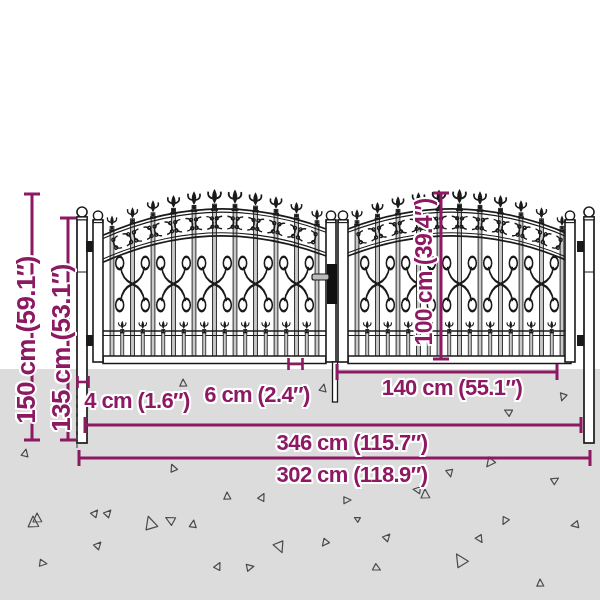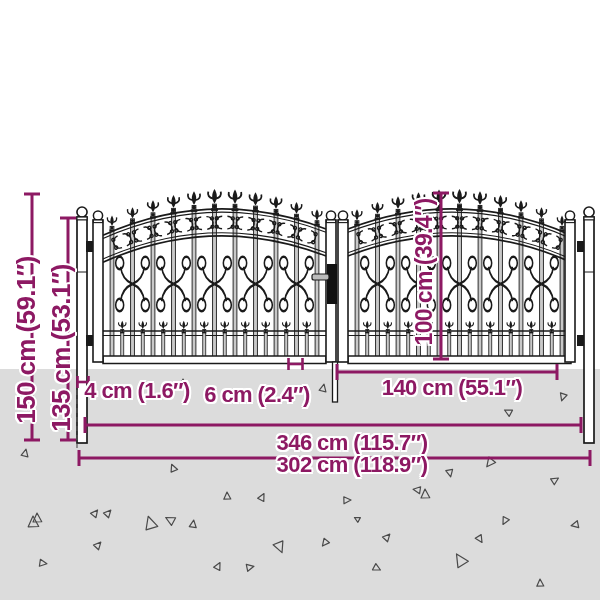--- a/index.html
+++ b/index.html
@@ -298,17 +298,17 @@
         <line x1="288.5" y1="358" x2="288.5" y2="370"></line>
         <line x1="302.5" y1="358" x2="302.5" y2="370"></line>
         <line x1="288.5" y1="364" x2="302.5" y2="364"></line>
       </g>
     </g>
   </svg>
 
 <div class="dlabel vert" style="left:26px;top:340px;font-size:26px">150 cm (59.1″)</div>
 <div class="dlabel vert" style="left:61px;top:348px;font-size:26px">135 cm (53.1″)</div>
 <div class="dlabel vert" style="left:424px;top:272px;font-size:23px">100 cm (39.4″)</div>
-<div class="dlabel" style="left:137px;top:391px">4 cm (1.6″)</div>
+<div class="dlabel" style="left:137px;top:401px">4 cm (1.6″)</div>
 <div class="dlabel" style="left:257px;top:395px">6 cm (2.4″)</div>
 <div class="dlabel" style="left:452px;top:388px">140 cm (55.1″)</div>
 <div class="dlabel" style="left:352px;top:443px">346 cm (115.7″)</div>
-<div class="dlabel" style="left:352px;top:465px">302 cm (118.9″)</div>
+<div class="dlabel" style="left:352px;top:475px">302 cm (118.9″)</div>
 
 </body></html>

